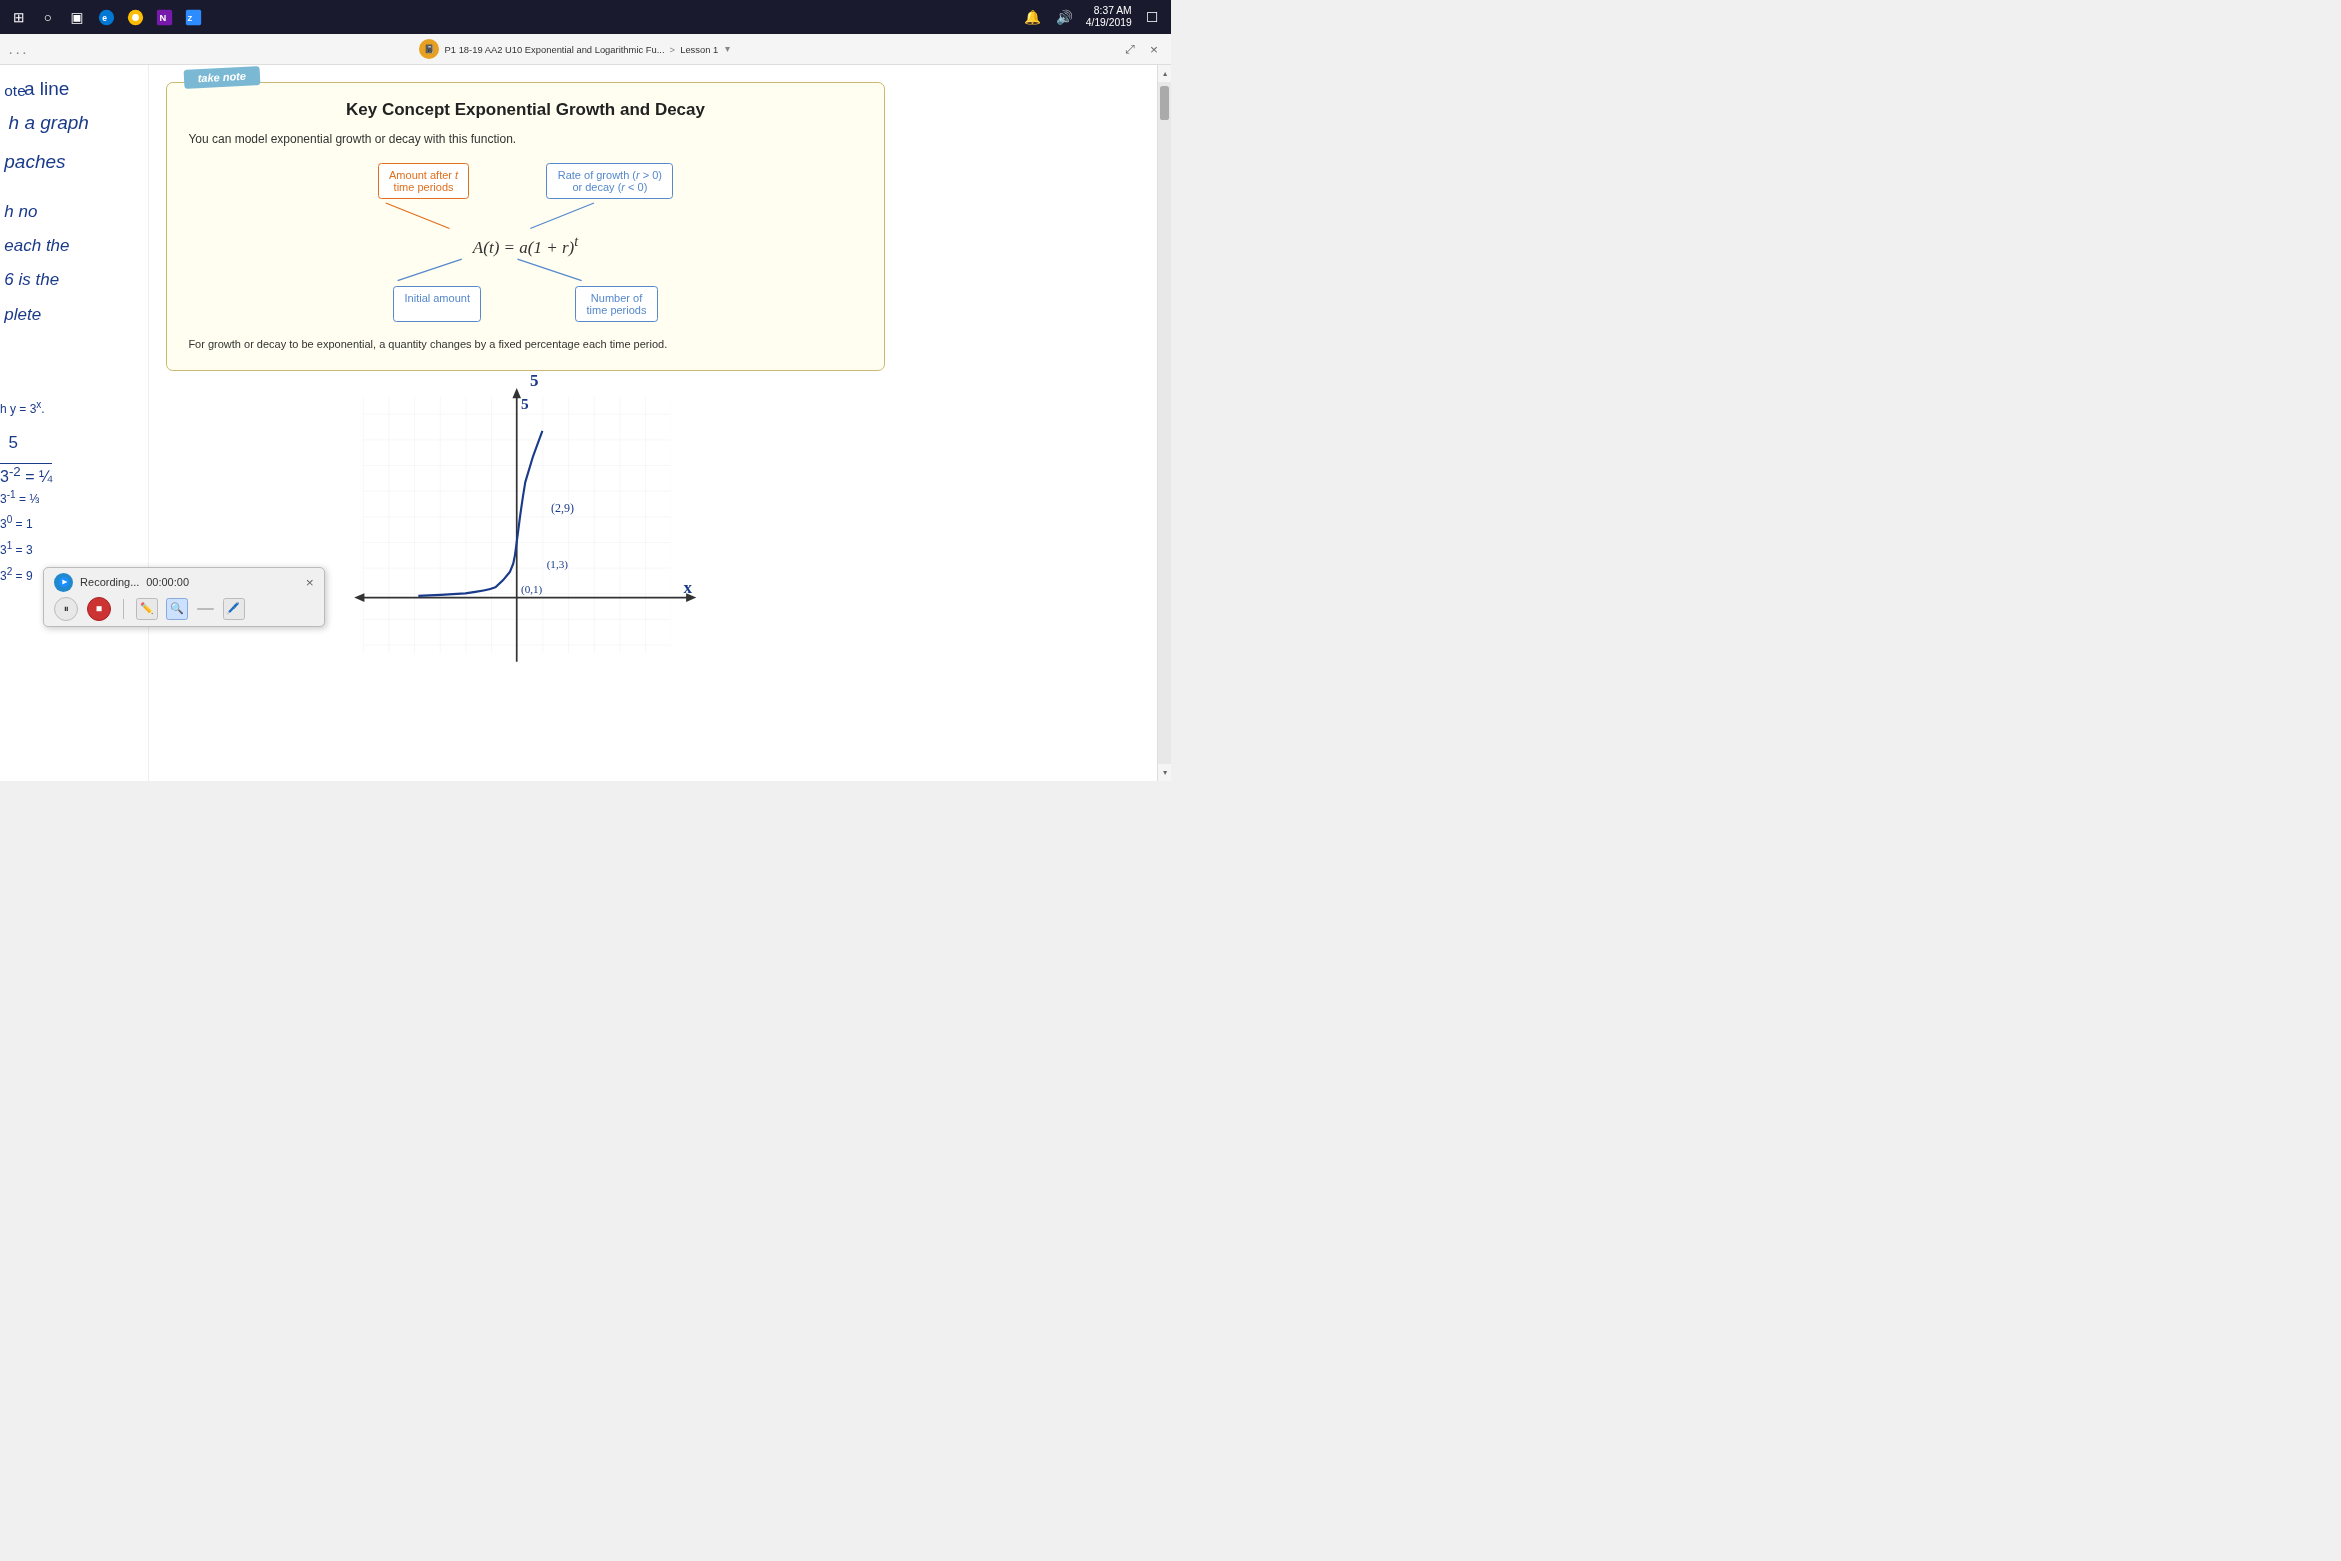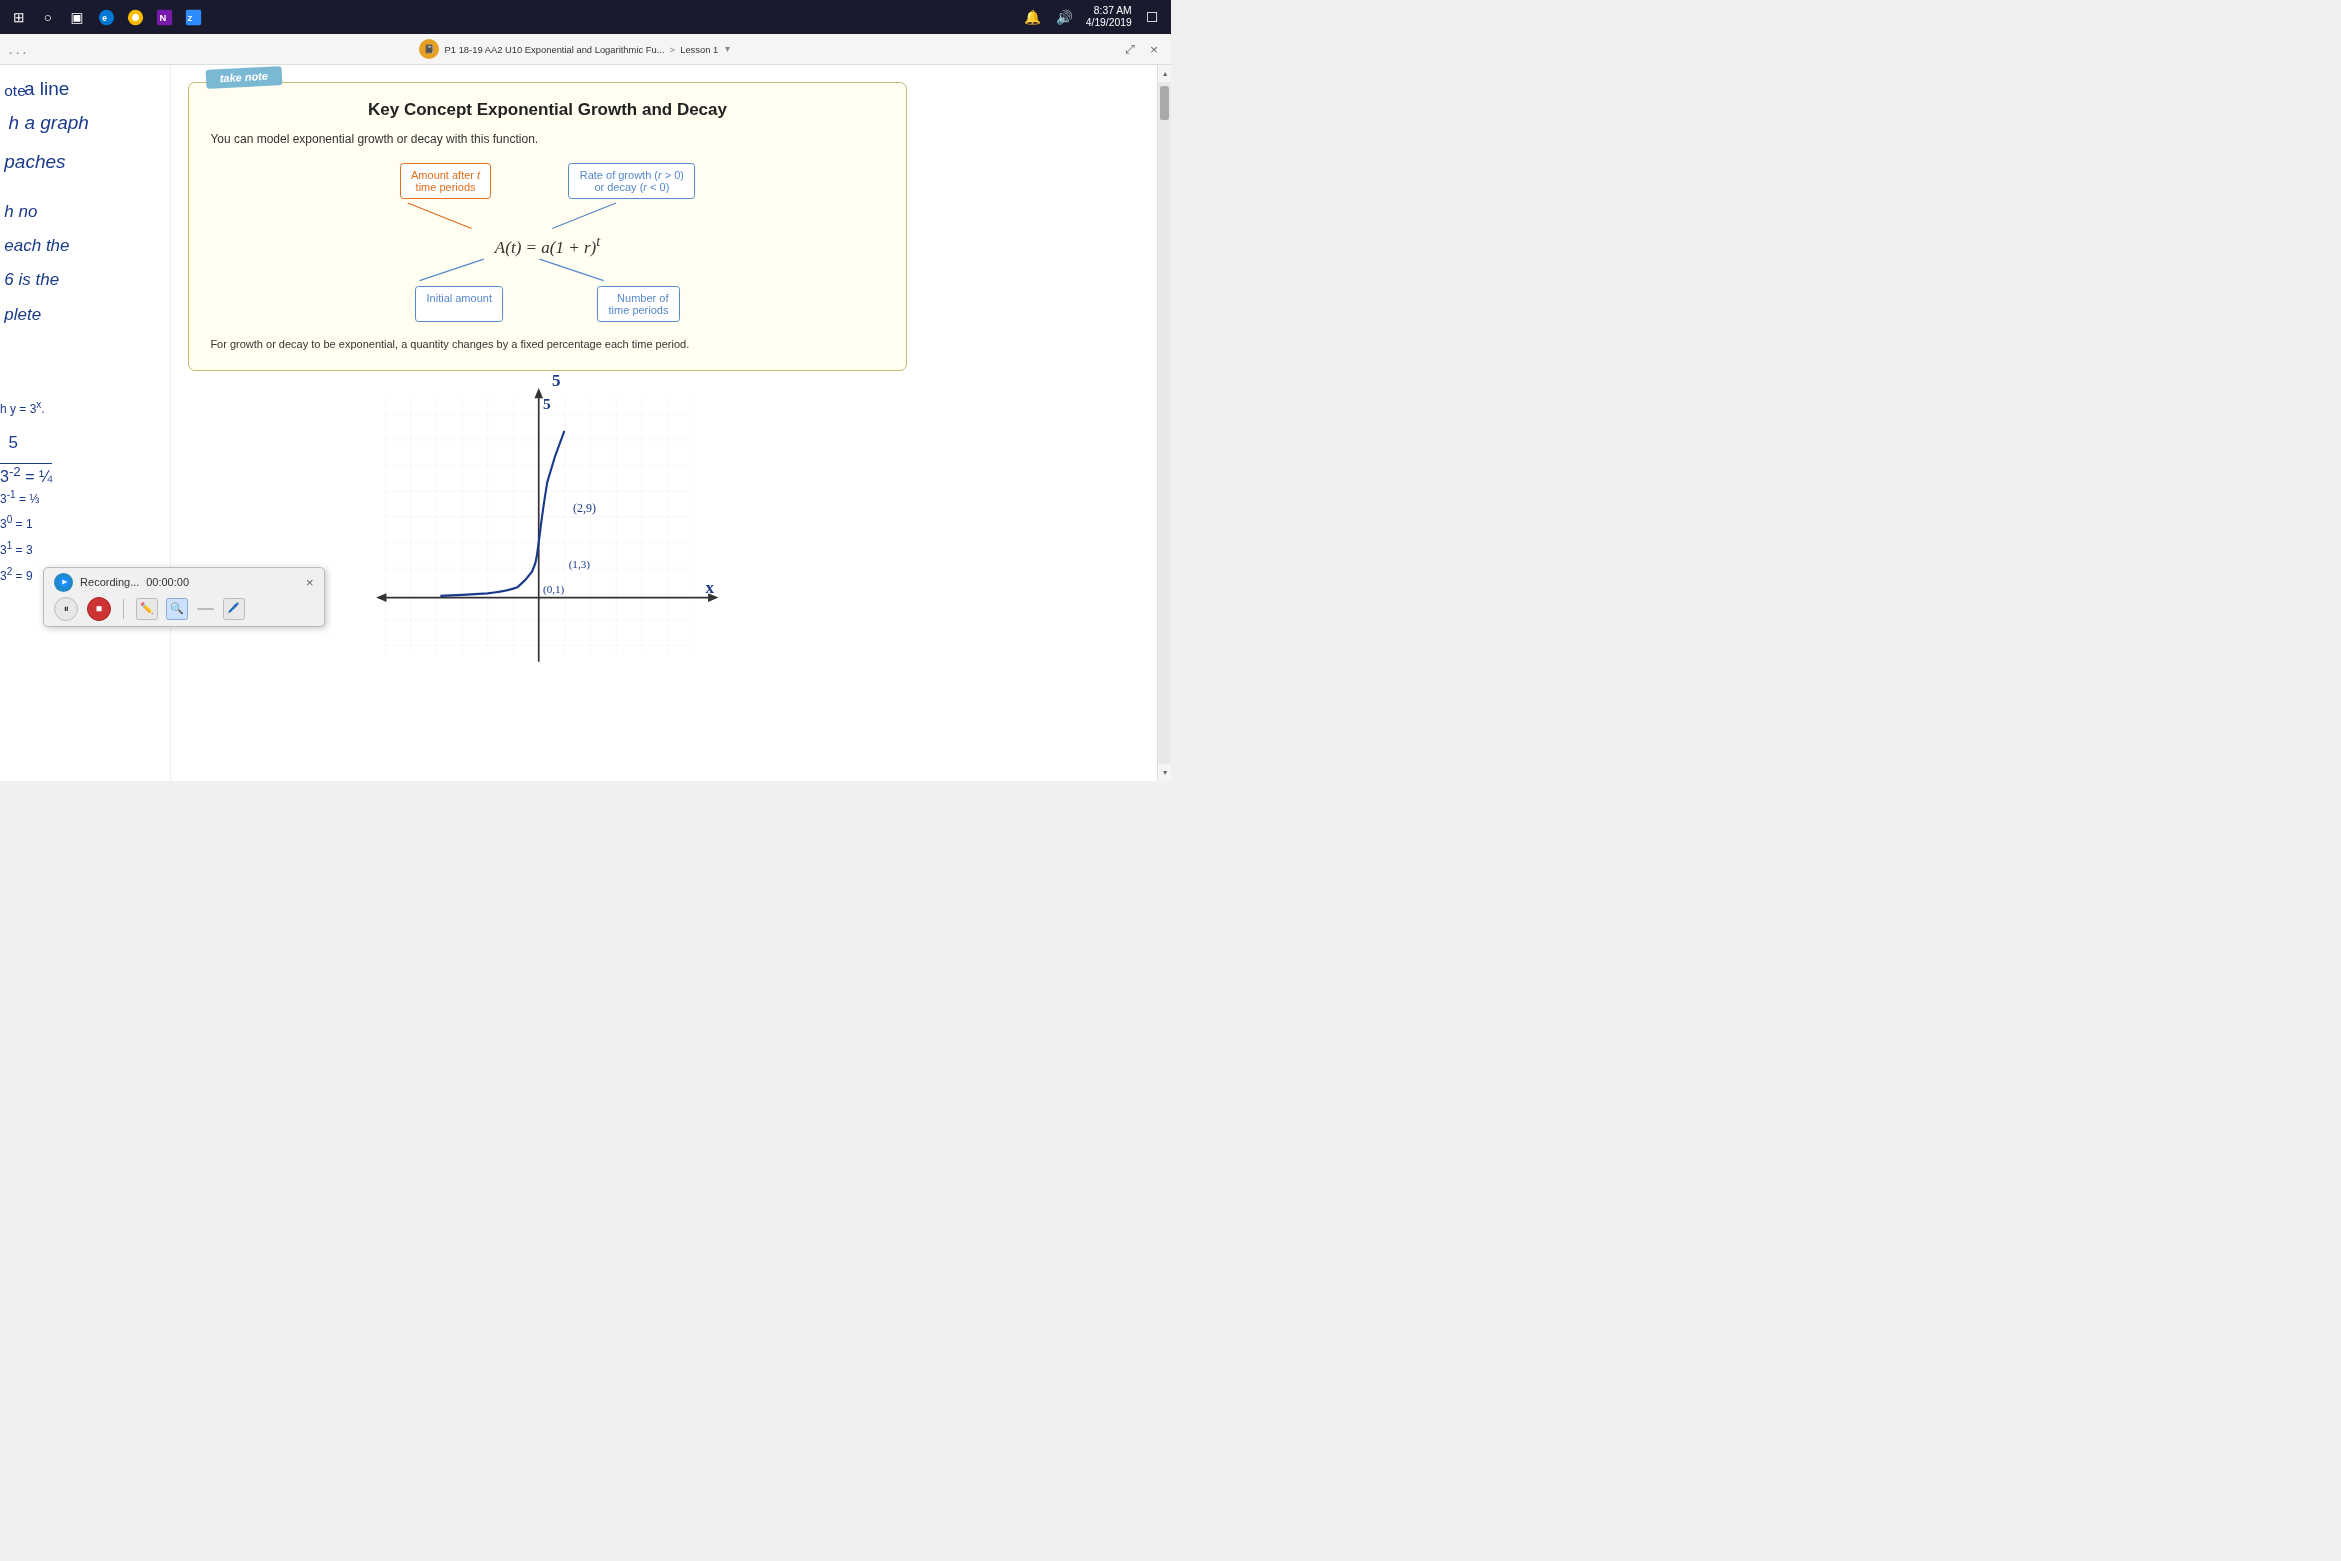--- a/index.html
+++ b/index.html
@@ -132,21 +132,21 @@
     
     #content-area {
       flex: 1;
       display: flex;
       position: relative;
       overflow: hidden;
     }
 
     
     #notes-panel {
-      width: 171px;
+      width: 149px;
       padding: 17px 8.6px;
       background: white;
       position: relative;
       border-right: 0.9px solid #eee;
     }
 
     
     #main-content {
       flex: 1;
       padding: 17px;
@@ -251,21 +251,21 @@
       color: #333;
       margin: 5.1px 0;
       font-family: 'Times New Roman', serif;
     }
     .formula-box-bottom {
       border: 1.3px solid #5588cc;
       border-radius: 3.4px;
       padding: 5.1px 10.3px;
       font-size: 11px;
       color: #5588cc;
-      text-align: right;
+      text-align: center;
       background: white;
     }
     .key-concept-footer {
       font-size: 11px;
       color: #333;
       margin-top: 13.7px;
       line-height: 1.5;
     }
 
     

